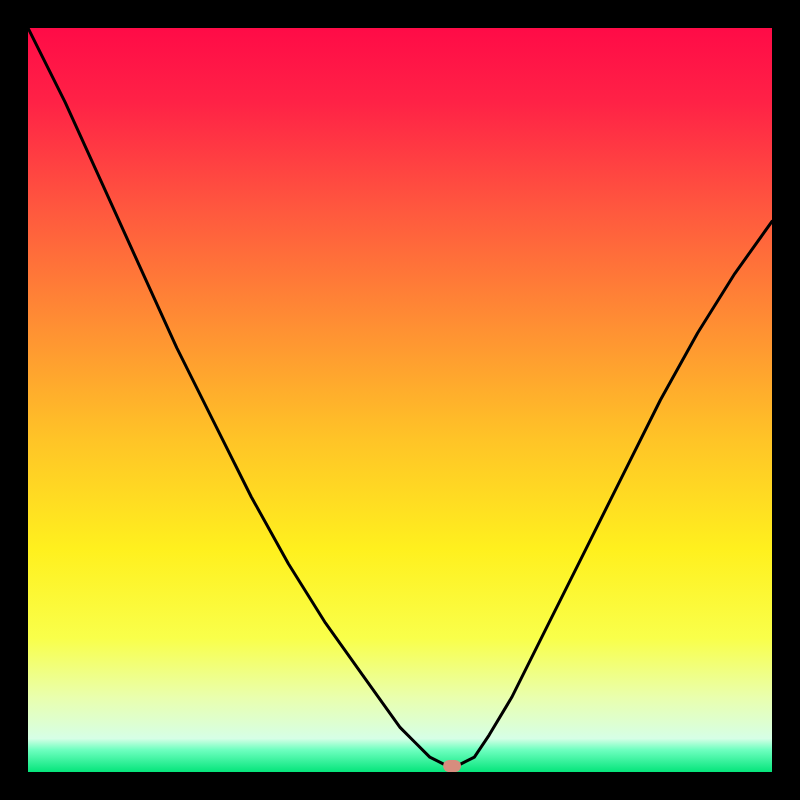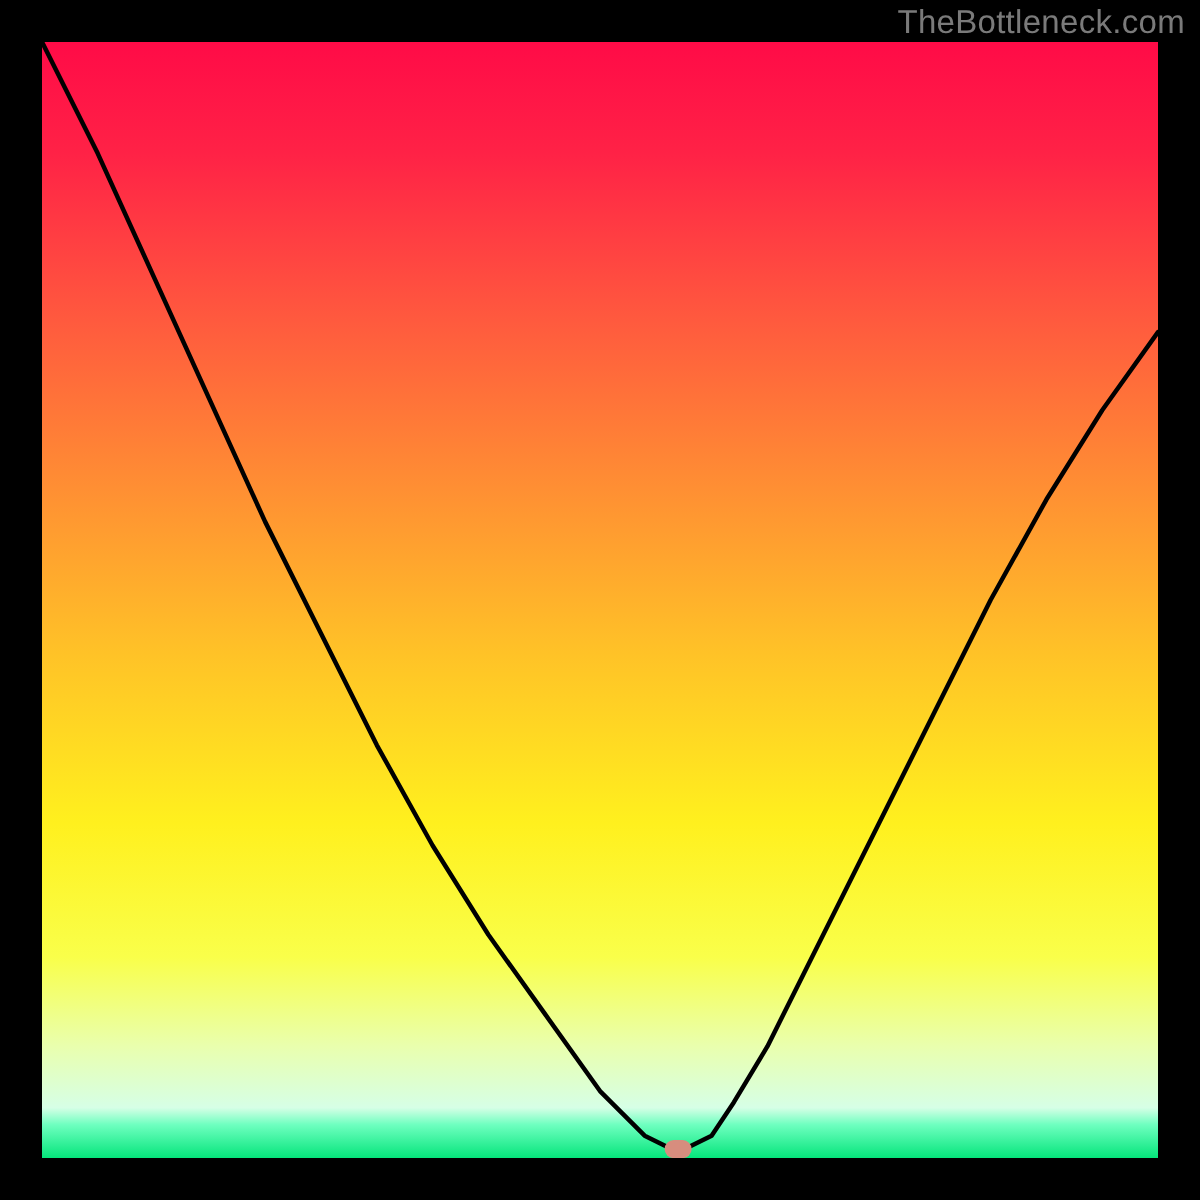--- a/index.html
+++ b/index.html
@@ -33,21 +33,20 @@
     top: 28px;
     width: 744px;
     height: 744px;
   }
   svg { display: block; }
 </style>
 </head>
 <body>
 
 <div class="outer">
-  <div class="watermark">TheBottleneck.com</div>
 
   <div class="plot">
     <svg id="chart-svg" width="744" height="744" viewBox="0 0 744 744">
         <defs>
           <linearGradient id="bg-grad" x1="0" y1="0" x2="0" y2="1">
             <stop offset="0%" stop-color="#ff0b47"></stop>
             <stop offset="10%" stop-color="#ff2246"></stop>
             <stop offset="25%" stop-color="#ff5a3e"></stop>
             <stop offset="40%" stop-color="#ff8f33"></stop>
             <stop offset="55.00000000000001%" stop-color="#ffc327"></stop>

